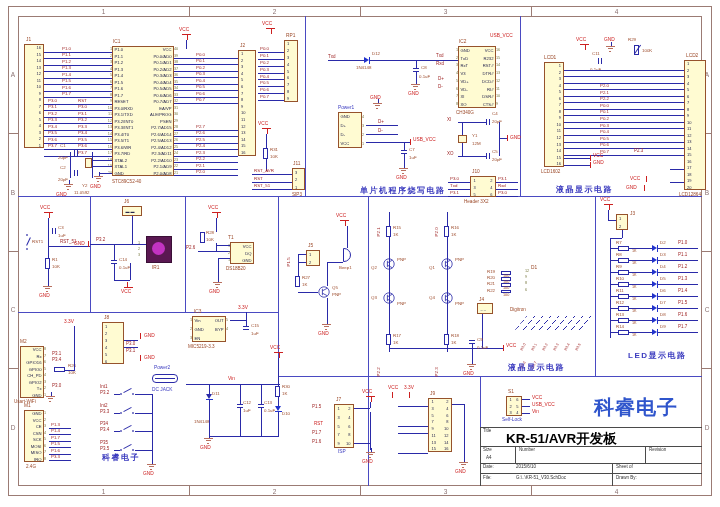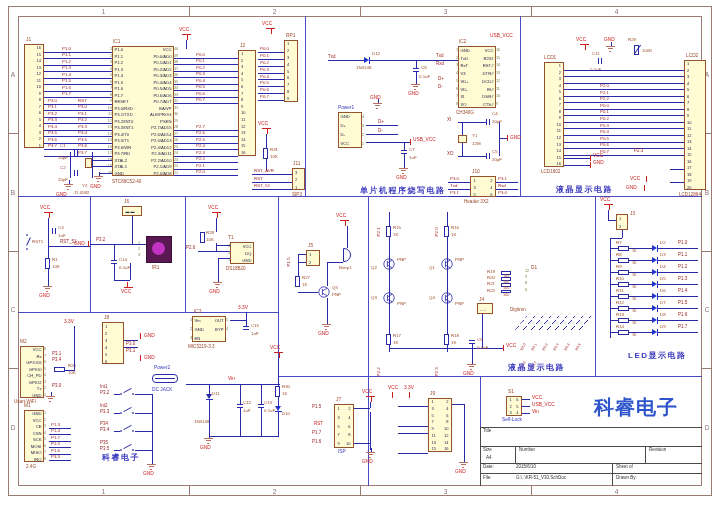--- a/index.html
+++ b/index.html
@@ -1449,20 +1449,21 @@
   <div class="brand" style="left:594px;top:394px">科睿电子</div>
   <div class="tbl" style="left:480px;top:427px;width:222px;height:1px"></div>
   <div class="tbl" style="left:480px;top:427px;width:1px;height:59px"></div>
   <div class="tbl" style="left:480px;top:446px;width:222px;height:1px"></div>
   <div class="tbl" style="left:480px;top:463px;width:222px;height:1px"></div>
   <div class="tbl" style="left:480px;top:473px;width:222px;height:1px"></div>
   <div class="tbl" style="left:515px;top:446px;width:1px;height:17px"></div>
   <div class="tbl" style="left:645px;top:446px;width:1px;height:17px"></div>
   <div class="tbl" style="left:612px;top:463px;width:1px;height:23px"></div>
   <div class="tbt" style="left:483px;top:429px">Title</div>
+  <div class="title-big" style="left:506px;top:430px">KR-51/AVR开发板</div>
   <div class="tbt" style="left:483px;top:448px">Size</div>
   <div class="tbt" style="left:486px;top:456px">A4</div>
   <div class="tbt" style="left:519px;top:448px">Number</div>
   <div class="tbt" style="left:649px;top:448px">Revision</div>
   <div class="tbt" style="left:483px;top:465px">Date:</div>
   <div class="tbt" style="left:516px;top:465px">2015/6/10</div>
   <div class="tbt" style="left:616px;top:465px">Sheet  of</div>
   <div class="tbt" style="left:483px;top:476px">File:</div>
   <div class="tbt" style="left:516px;top:476px">G:\..\KR-51_V30.SchDoc</div>
   <div class="tbt" style="left:616px;top:476px">Drawn By:</div>

